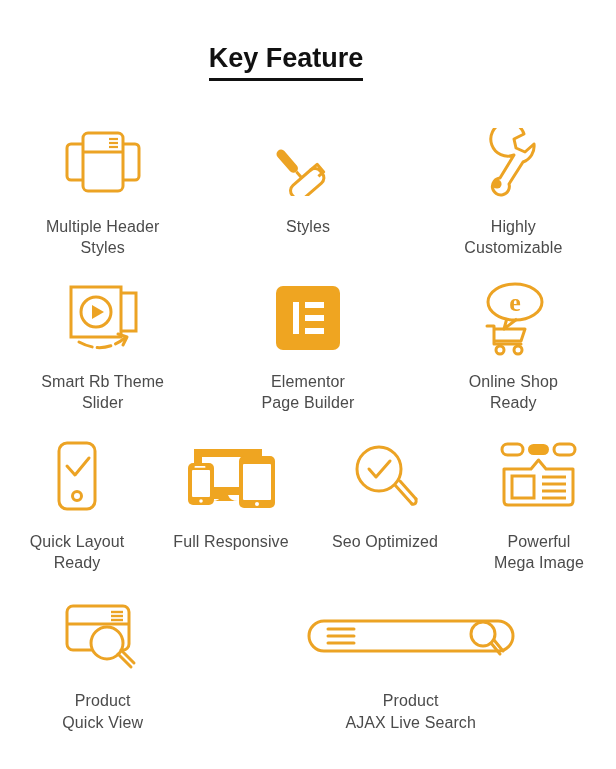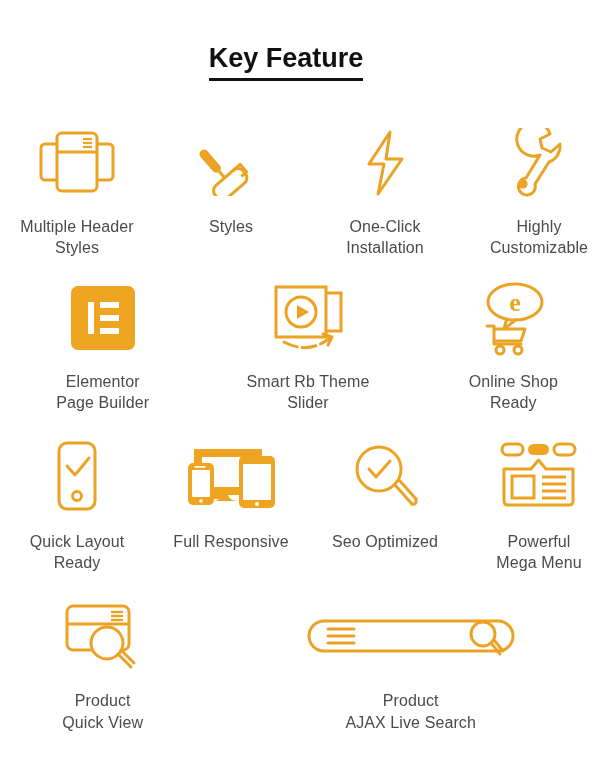--- a/index.html
+++ b/index.html
@@ -120,79 +120,68 @@
               <rect x="4" y="40" width="37" height="17" rx="7" fill="#fff" stroke="#eca324" stroke-width="3"></rect>
               <path d="M34 40 L43 40 L43 50 L36 50" fill="none" stroke="#eca324" stroke-width="3" stroke-linejoin="round"></path>
             </g>
           </svg>
         </div>
         <div class="label">
           <div>Styles</div>
         </div>
       </div>
 
-      <div class="cell">
-        <div class="icon-box r1">
-          <svg width="56" height="70" viewBox="0 0 56 70">
-            <path d="M33 4 L12 36 L27 36 L21 66 L45 31 L29 31 Z" fill="none" stroke="#eca324" stroke-width="3" stroke-linejoin="round" stroke-linecap="round"></path>
-          </svg>
-        </div>
-        <div class="label">
-          <div>One-Click</div>
-          <div>Installation</div>
-        </div>
-      </div>
 
       <div class="cell">
         <div class="icon-box r1">
           <svg width="62" height="70" viewBox="0 0 62 70">
             <path d="M42 6 A17 17 0 1 0 32 27 L18 50 A8.5 8.5 0 1 0 27 56 L41 34 A17 17 0 0 0 52 16 L43 24 L34 20 L32 11 Z" fill="none" stroke="#eca324" stroke-width="3" stroke-linejoin="round" stroke-linecap="round"></path>
             <circle cx="15" cy="56" r="4.6" fill="#eca324"></circle>
           </svg>
         </div>
         <div class="label">
           <div>Highly</div>
           <div>Customizable</div>
         </div>
       </div>
 
     </div>
 
     <div class="row row2">
-
-      <div class="cell">
-        <div class="icon-box">
-          <svg width="64" height="64" viewBox="0 0 64 64">
-            <rect x="0" y="0" width="64" height="64" rx="7" fill="#efa521"></rect>
-            <rect x="17" y="16" width="6" height="32" fill="#ffffff"></rect>
-            <rect x="29" y="16" width="19" height="6" fill="#ffffff"></rect>
-            <rect x="29" y="29" width="19" height="6" fill="#ffffff"></rect>
-            <rect x="29" y="42" width="19" height="6" fill="#ffffff"></rect>
-          </svg>
-        </div>
-        <div class="label">
-          <div>Elementor</div>
-          <div>Page Builder</div>
-        </div>
-      </div>
 
       <div class="cell">
         <div class="icon-box">
           <svg width="84" height="72" viewBox="0 0 84 72">
             <rect x="56" y="11" width="19" height="38" fill="none" stroke="#eca324" stroke-width="3"></rect>
             <path d="M60 5 L10 5 L10 55 L60 55 L60 5 Z" fill="#fff" stroke="#eca324" stroke-width="3"></path>
             <circle cx="35" cy="30" r="15" fill="none" stroke="#eca324" stroke-width="3"></circle>
             <path d="M31 23 L43 30 L31 37 Z" fill="#eca324"></path>
             <path d="M18 60 Q42 73 64 56" fill="none" stroke="#eca324" stroke-width="3" stroke-linecap="round" stroke-dasharray="14 5"></path>
             <path d="M57 52 L66 55 L62 63" fill="none" stroke="#eca324" stroke-width="3" stroke-linecap="round" stroke-linejoin="round"></path>
           </svg>
         </div>
         <div class="label">
           <div>Smart Rb Theme</div>
           <div>Slider</div>
+        </div>
+      </div>
+
+      <div class="cell">
+        <div class="icon-box">
+          <svg width="64" height="64" viewBox="0 0 64 64">
+            <rect x="0" y="0" width="64" height="64" rx="7" fill="#efa521"></rect>
+            <rect x="17" y="16" width="6" height="32" fill="#ffffff"></rect>
+            <rect x="29" y="16" width="19" height="6" fill="#ffffff"></rect>
+            <rect x="29" y="29" width="19" height="6" fill="#ffffff"></rect>
+            <rect x="29" y="42" width="19" height="6" fill="#ffffff"></rect>
+          </svg>
+        </div>
+        <div class="label">
+          <div>Elementor</div>
+          <div>Page Builder</div>
         </div>
       </div>
 
 
       <div class="cell">
         <div class="icon-box">
           <svg width="72" height="76" viewBox="0 0 72 76">
             <ellipse cx="38" cy="22" rx="27" ry="18" fill="none" stroke="#eca324" stroke-width="3"></ellipse>
             <path d="M30 38 L27 49 L40 39" fill="none" stroke="#eca324" stroke-width="3" stroke-linejoin="round"></path>
             <text x="38" y="31" font-family="Liberation Serif, serif" font-size="26" font-weight="bold" fill="#eca324" text-anchor="middle">e</text>
@@ -273,21 +262,21 @@
             <path d="M6 28 L33 28 L40.5 19 L48 28 L75 28 L75 60 Q75 64 71 64 L10 64 Q6 64 6 60 Z" fill="none" stroke="#eca324" stroke-width="3" stroke-linejoin="round"></path>
             <rect x="14" y="35" width="22" height="22" fill="none" stroke="#eca324" stroke-width="3"></rect>
             <line x1="44" y1="36" x2="68" y2="36" stroke="#eca324" stroke-width="3"></line>
             <line x1="44" y1="43" x2="68" y2="43" stroke="#eca324" stroke-width="3"></line>
             <line x1="44" y1="50" x2="68" y2="50" stroke="#eca324" stroke-width="3"></line>
             <line x1="44" y1="57" x2="68" y2="57" stroke="#eca324" stroke-width="3"></line>
           </svg>
         </div>
         <div class="label">
           <div>Powerful</div>
-          <div>Mega Menu</div>
+          <div>Mega Image</div>
         </div>
       </div>
 
     </div>
 
     <div class="row row4">
 
 
       <div class="cell">
         <div class="icon-box tall">

